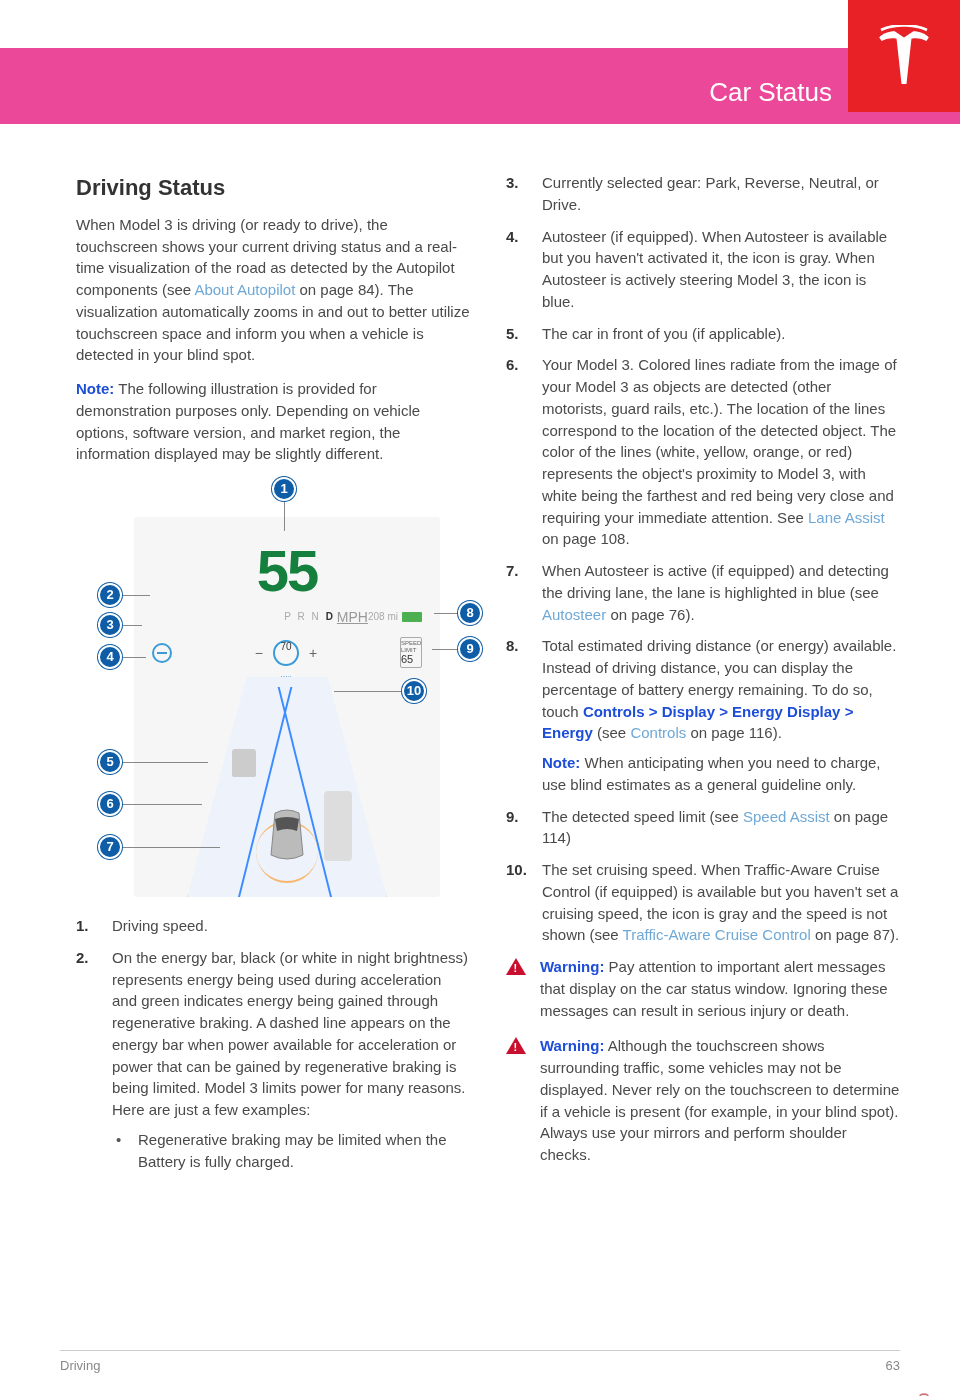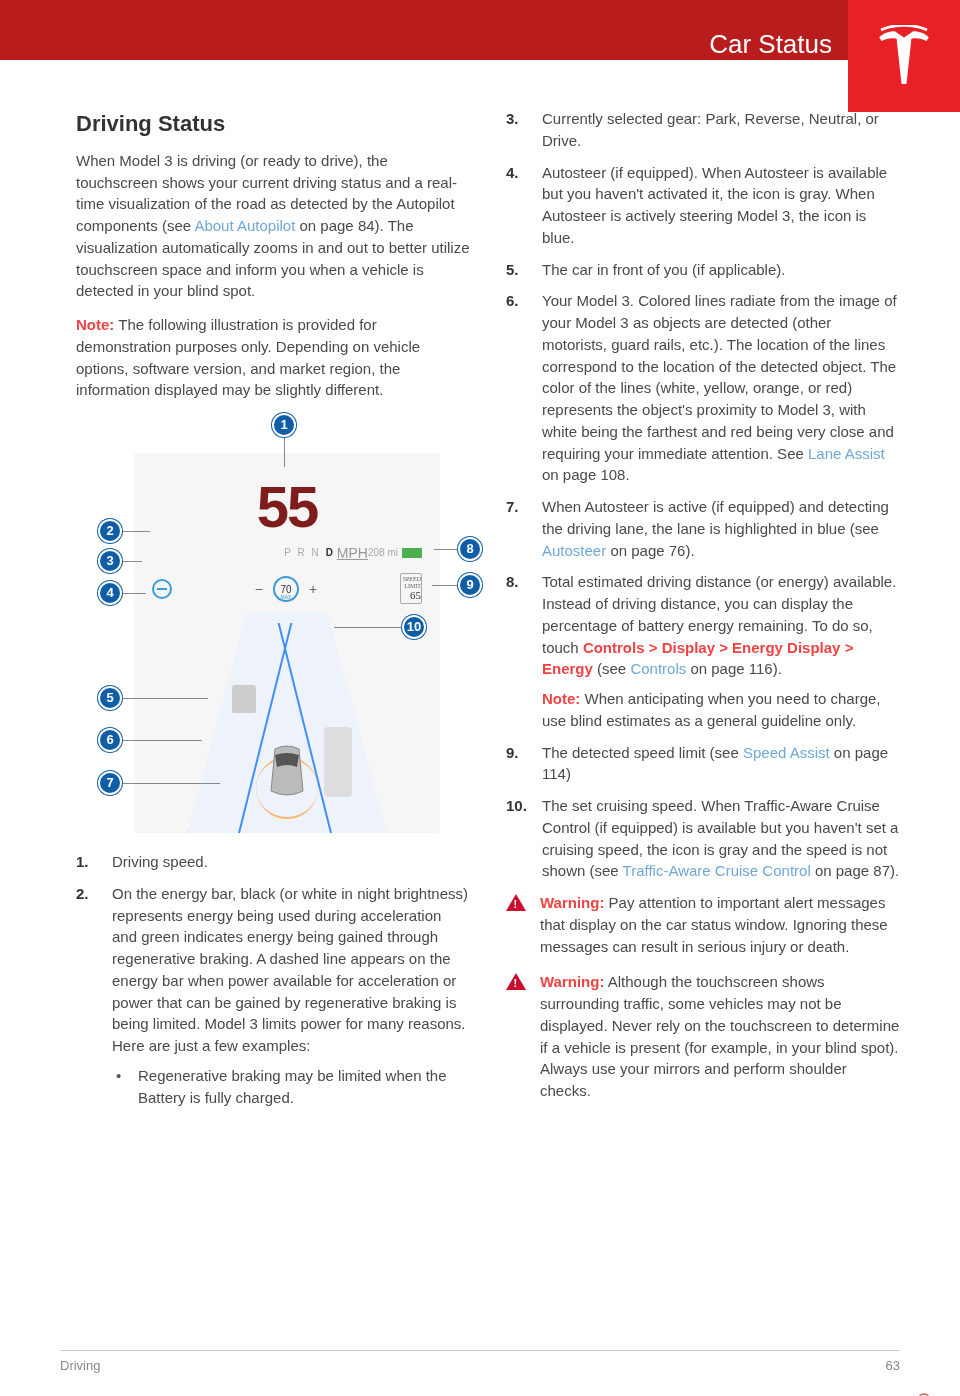--- a/index.html
+++ b/index.html
@@ -8,23 +8,24 @@
       height: 1396px;
       font-family: "Helvetica Neue", Arial, sans-serif;
       font-size: 15px;
       line-height: 1.45;
       color: #4a4a4a;
       background: #fff;
       position: relative;
       overflow: hidden;
     }
     .top-bar {
-      height: 60px;
-      background: #b91c1c;
-      position: relative;
+      height: 76px;
+      background: #ec4899;
+      position: relative;
+      margin-top: 48px;
     }
     .top-bar-title {
       position: absolute;
       right: 128px;
       top: 26px;
       color: #fff;
       font-size: 26px;
       font-weight: 400;
     }
     .logo-box {
@@ -46,21 +47,21 @@
     }
     .col { flex: 1; min-width: 0; }
     h2 {
       font-size: 22px;
       font-weight: 600;
       color: #333;
       margin-bottom: 10px;
     }
     .para { margin-bottom: 12px; color: #4a4a4a; }
     .link { color: #6fa8d6; }
-    .note-label, .bold, .warn-label { color: #ef4444; font-weight: 600; }
+    .note-label, .bold, .warn-label { color: #1d4ed8; font-weight: 600; }
     .diagram {
       width: 100%;
       height: 420px;
       margin: 10px 0 18px 0;
       position: relative;
     }
     .screen {
       position: absolute;
       left: 58px;
       top: 40px;
@@ -68,21 +69,21 @@
       height: 380px;
       background: #f6f6f6;
       border-radius: 3px;
     }
     .speed {
       position: absolute;
       left: 50%; transform: translateX(-50%);
       top: 12px;
       font-size: 58px;
       font-weight: 600;
-      color: #7f1d1d;
+      color: #15803d;
       letter-spacing: -2px;
     }
     .gear-row {
       position: absolute;
       top: 90px; left: 18px; right: 18px;
       display: flex; justify-content: flex-end;
       font-size: 10px; color: #aaa; align-items: center;
     }
     .gear-row .gears span { margin-right: 4px; }
     .gear-row .gears .d { color: #333; font-weight: 600; }
@@ -91,27 +92,27 @@
     .battery { width: 20px; height: 10px; background: #4caf50; border-radius: 1px; display: inline-block; }
     .cruise-row {
       position: absolute; top: 120px; left: 18px; right: 18px;
       display: flex; justify-content: space-between; align-items: center;
     }
     .wheel-icon { width: 20px; height: 20px; border: 2px solid #3a9bd9; border-radius: 50%; position: relative; display: inline-block; }
     .wheel-icon::after { content: ''; position: absolute; width: 10px; height: 2px; background: #3a9bd9; top: 50%; left: 50%; transform: translate(-50%, -50%); }
     .cruise-center { display: flex; align-items: center; gap: 10px; color: #666; font-size: 14px; }
     .cruise-circle {
       width: 26px; height: 26px; border: 2px solid #3a9bd9; border-radius: 50%;
-      display: flex; flex-direction: column; align-items: center; justify-content: flex-end;
-      font-size: 10px; color: #333; line-height: 1;
+      display: flex; flex-direction: column; align-items: center; justify-content: space-between;
+      font-size: 10px; color: #333; line-height: 1; gap: 24px;
     }
     .cruise-circle .max { color: #3a9bd9; font-size: 5px; }
     .limit {
       width: 22px; padding: 2px 0; border: 1px solid #aaa; border-radius: 2px;
-      font-size: 6px; color: #666; text-align: right; line-height: 1.1; font-family: Liberation Serif, serif;
+      font-size: 6px; color: #666; text-align: left; line-height: 1.1;
     }
     .limit .big { font-size: 11px; color: #333; }
     .road { position: absolute; top: 160px; left: 0; right: 0; bottom: 0; overflow: hidden; }
     .lane {
       position: absolute;
       bottom: 0;
       left: 50%;
       width: 200px;
       height: 260px;
       transform: translateX(-50%);

